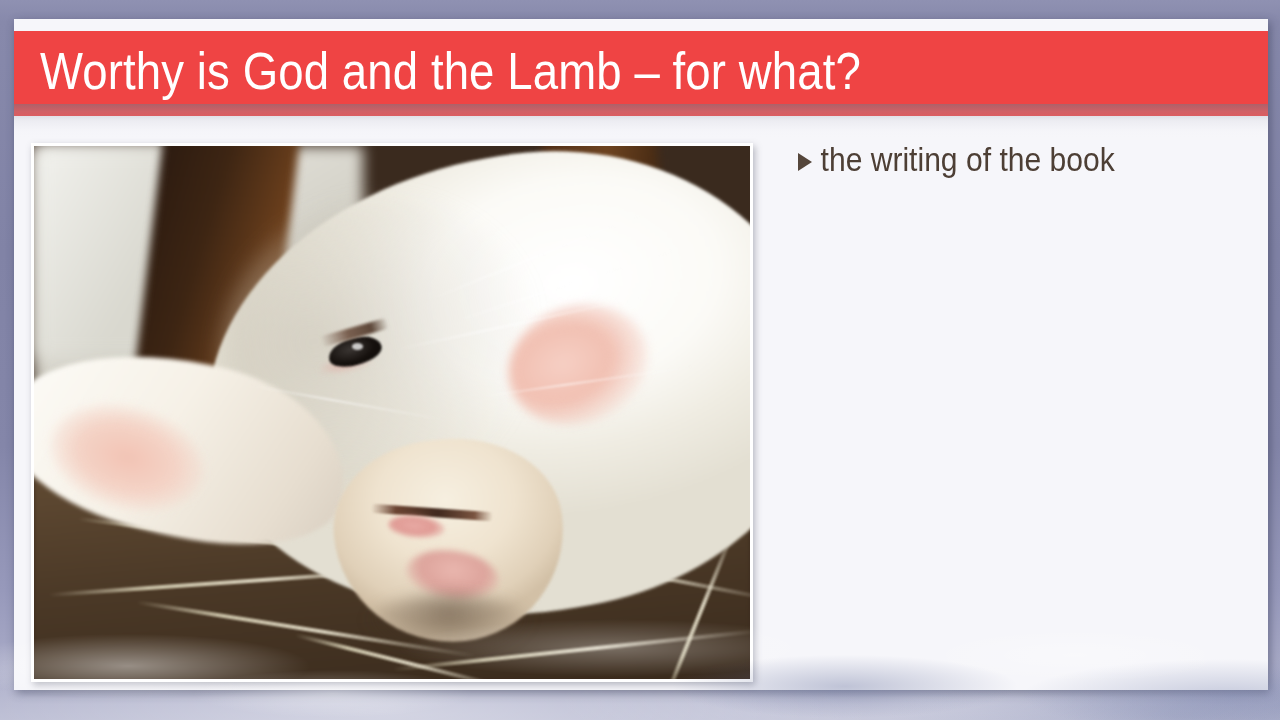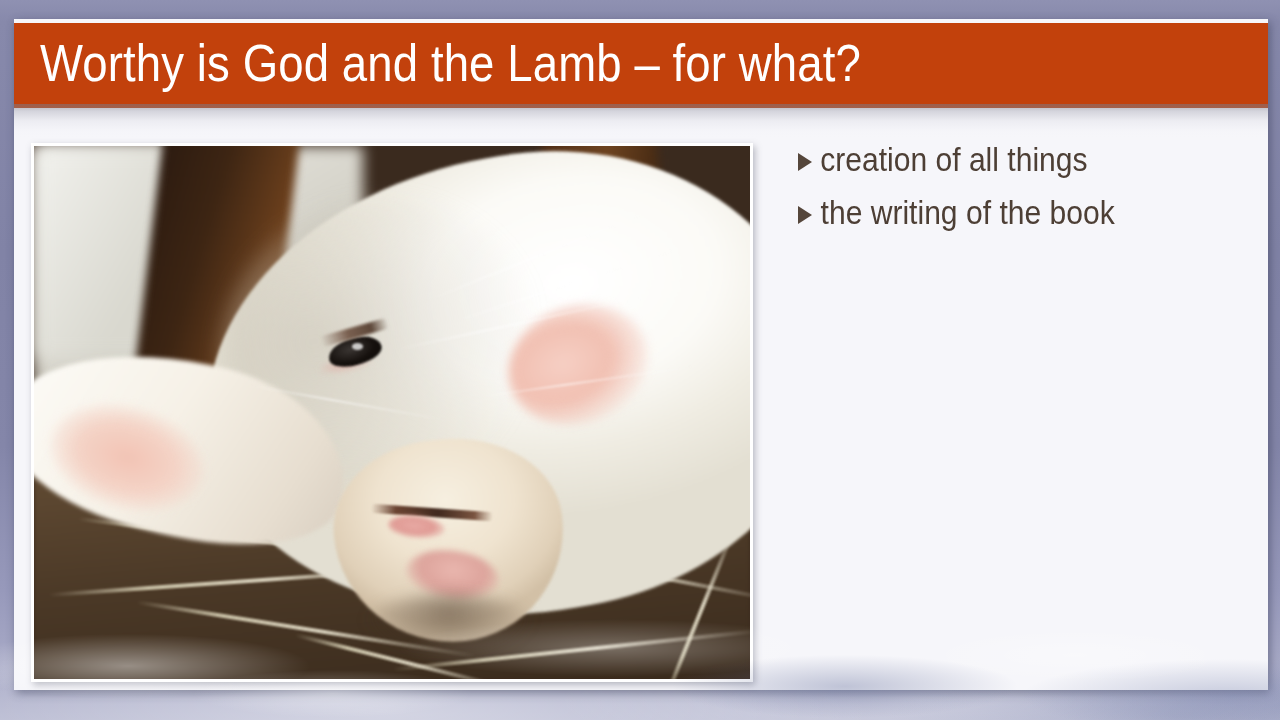--- a/index.html
+++ b/index.html
@@ -47,23 +47,23 @@
   #slide {
     position:absolute;
     left:14px; top:19px;
     width:1254px; height:671px;
     background:#f6f6fa;
     box-shadow:2px 3px 9px rgba(40,44,70,.45);
   }
 
   
   #title-bar {
-    position:absolute; left:0; top:4px;
+    position:absolute; left:0; top:12px;
     width:100%; height:85px;
-    background:#c2410c;
+    background:#ef4444;
     overflow:hidden;
   }
   #title-text {
     position:absolute;
     left:26px; top:50%;
     transform:translateY(-52%);
     color:#ffffff;
     font-family:"Liberation Sans Narrow","Liberation Sans", sans-serif;
     font-size:49px;
     font-weight:400;
@@ -376,24 +376,20 @@
         <div class="ph ph-muzzle"></div>
         <div class="ph ph-nose-line"></div>
         <div class="ph ph-nostril"></div>
         <div class="ph ph-mouth"></div>
         <div class="ph ph-chin-shadow"></div>
       </div>
     </div>
 
     <div id="bullets">
 
-      <div class="bullet lvl1">
-        <span class="tri"></span>
-        <span class="txt">creation of all things</span>
-      </div>
 
       <div class="bullet lvl1">
         <span class="tri"></span>
         <span class="txt">the writing of the book</span>
       </div>
 
 
 
 
     </div>

